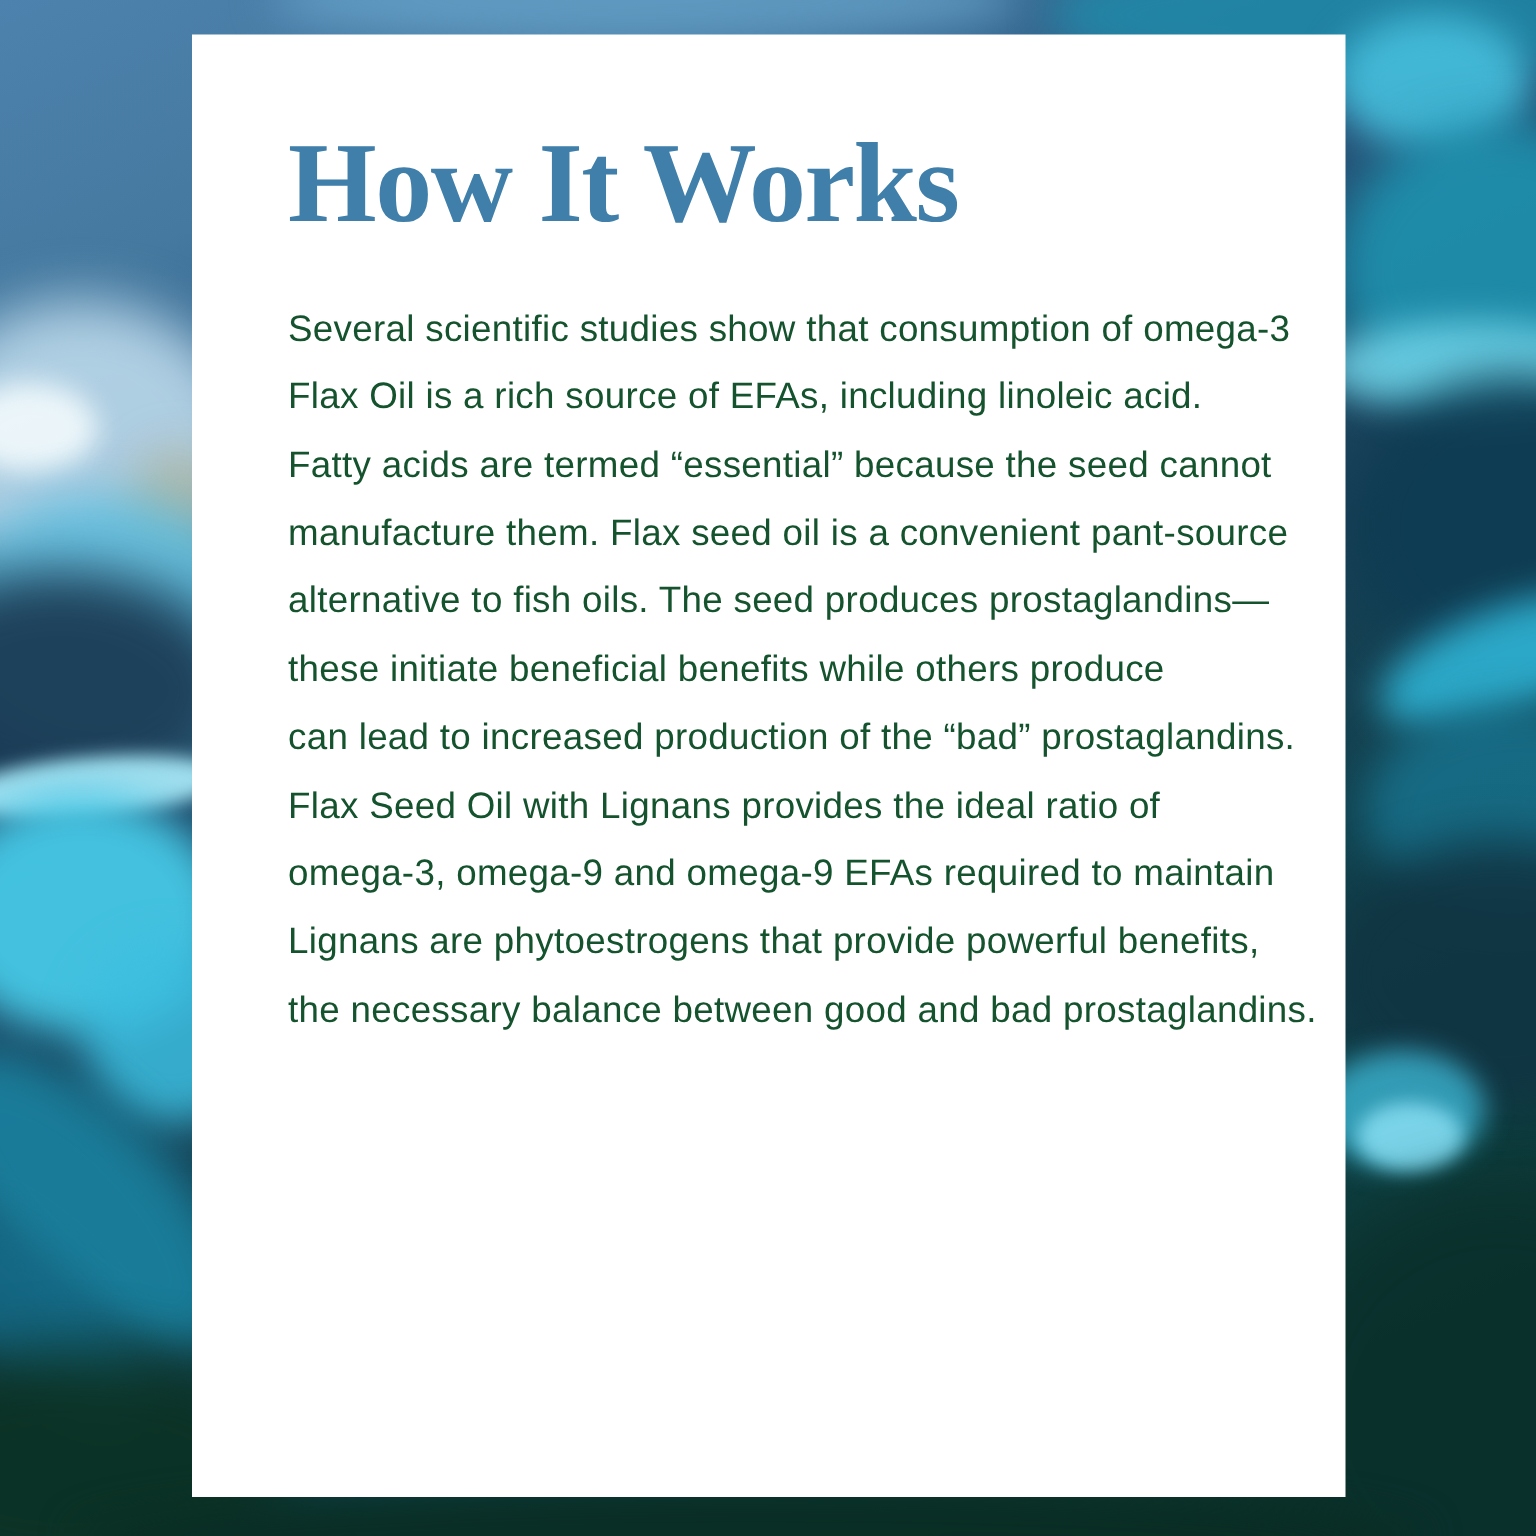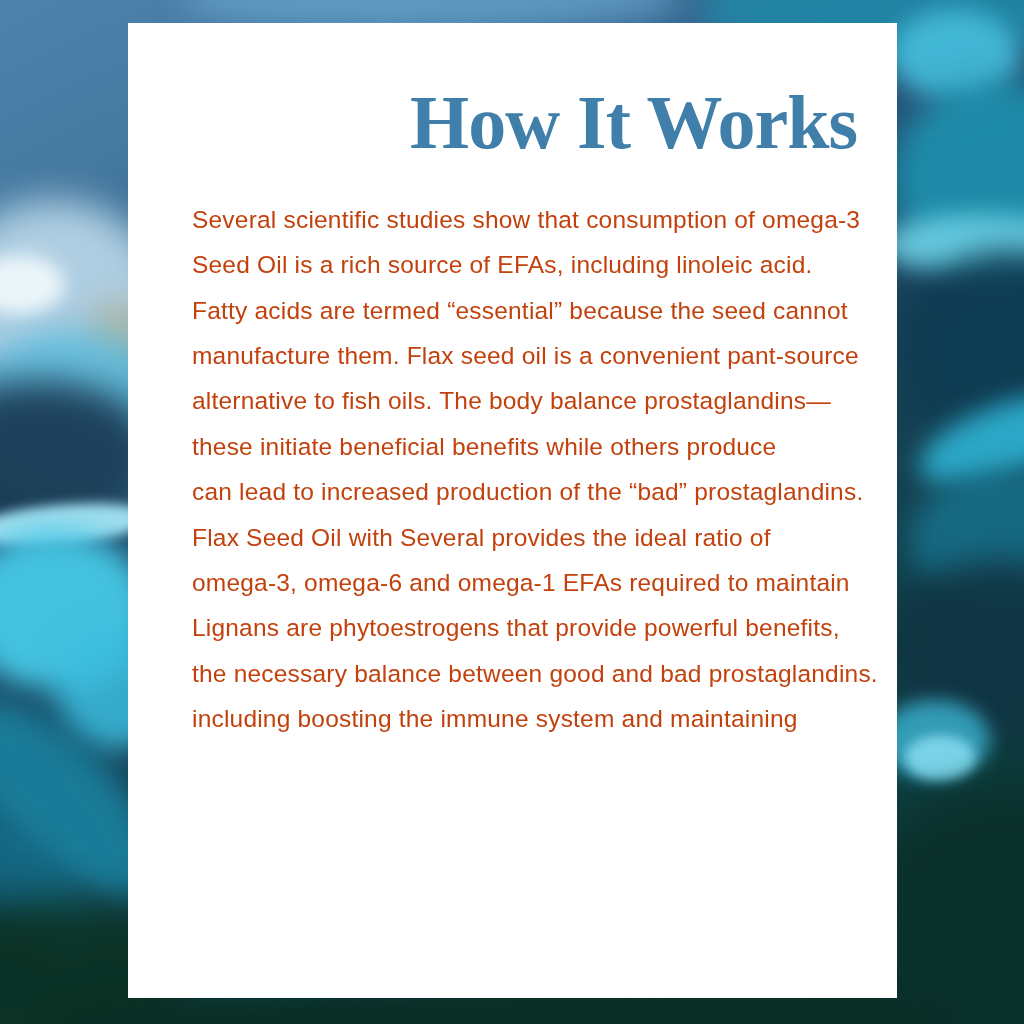--- a/index.html
+++ b/index.html
@@ -56,29 +56,28 @@
     padding:60px 40px 0 64px;
   }
   .heading{
     margin:0;
     font-family:"Liberation Serif",serif;
     font-weight:700;
     font-size:76px;
     line-height:1.05;
     letter-spacing:-1px;
     color:#3f7fa9;
-    text-align:right;
   }
   .para{margin-top:34px;}
   .ln{
     font-size:24.5px;
     font-weight:300;
     line-height:45.4px;
     letter-spacing:.2px;
-    color:#c2410c;
+    color:#14532d;
     white-space:nowrap;
   }
 </style>
 </head>
 <body>
 
 <div class="stage">
 
   <div class="photo">
     <div class="blob b-droplet-cluster"></div>
@@ -104,27 +103,26 @@
     <div class="blob b-droplets-r"></div>
     <div class="blob b-droplet-r-hi"></div>
     <div class="blob b-dark-br"></div>
     <div class="blob b-bottom-band"></div>
   </div>
 
   <div class="card">
     <h1 class="heading">How It Works</h1>
     <div class="para">
       <div class="ln">Several scientific studies show that consumption of omega-3</div>
-      <div class="ln">Seed Oil is a rich source of EFAs, including linoleic acid.</div>
+      <div class="ln">Flax Oil is a rich source of EFAs, including linoleic acid.</div>
       <div class="ln">Fatty acids are termed “essential” because the seed cannot</div>
       <div class="ln">manufacture them. Flax seed oil is a convenient pant-source</div>
-      <div class="ln">alternative to fish oils. The body balance prostaglandins—</div>
+      <div class="ln">alternative to fish oils. The seed produces prostaglandins—</div>
       <div class="ln">these initiate beneficial benefits while others produce</div>
       <div class="ln">can lead to increased production of the “bad” prostaglandins.</div>
-      <div class="ln">Flax Seed Oil with Several provides the ideal ratio of</div>
-      <div class="ln">omega-3, omega-6 and omega-1 EFAs required to maintain</div>
+      <div class="ln">Flax Seed Oil with Lignans provides the ideal ratio of</div>
+      <div class="ln">omega-3, omega-9 and omega-9 EFAs required to maintain</div>
       <div class="ln">Lignans are phytoestrogens that provide powerful benefits,</div>
       <div class="ln">the necessary balance between good and bad prostaglandins.</div>
-      <div class="ln">including boosting the immune system and maintaining</div>
     </div>
   </div>
 
 </div>
 
 </body></html>

